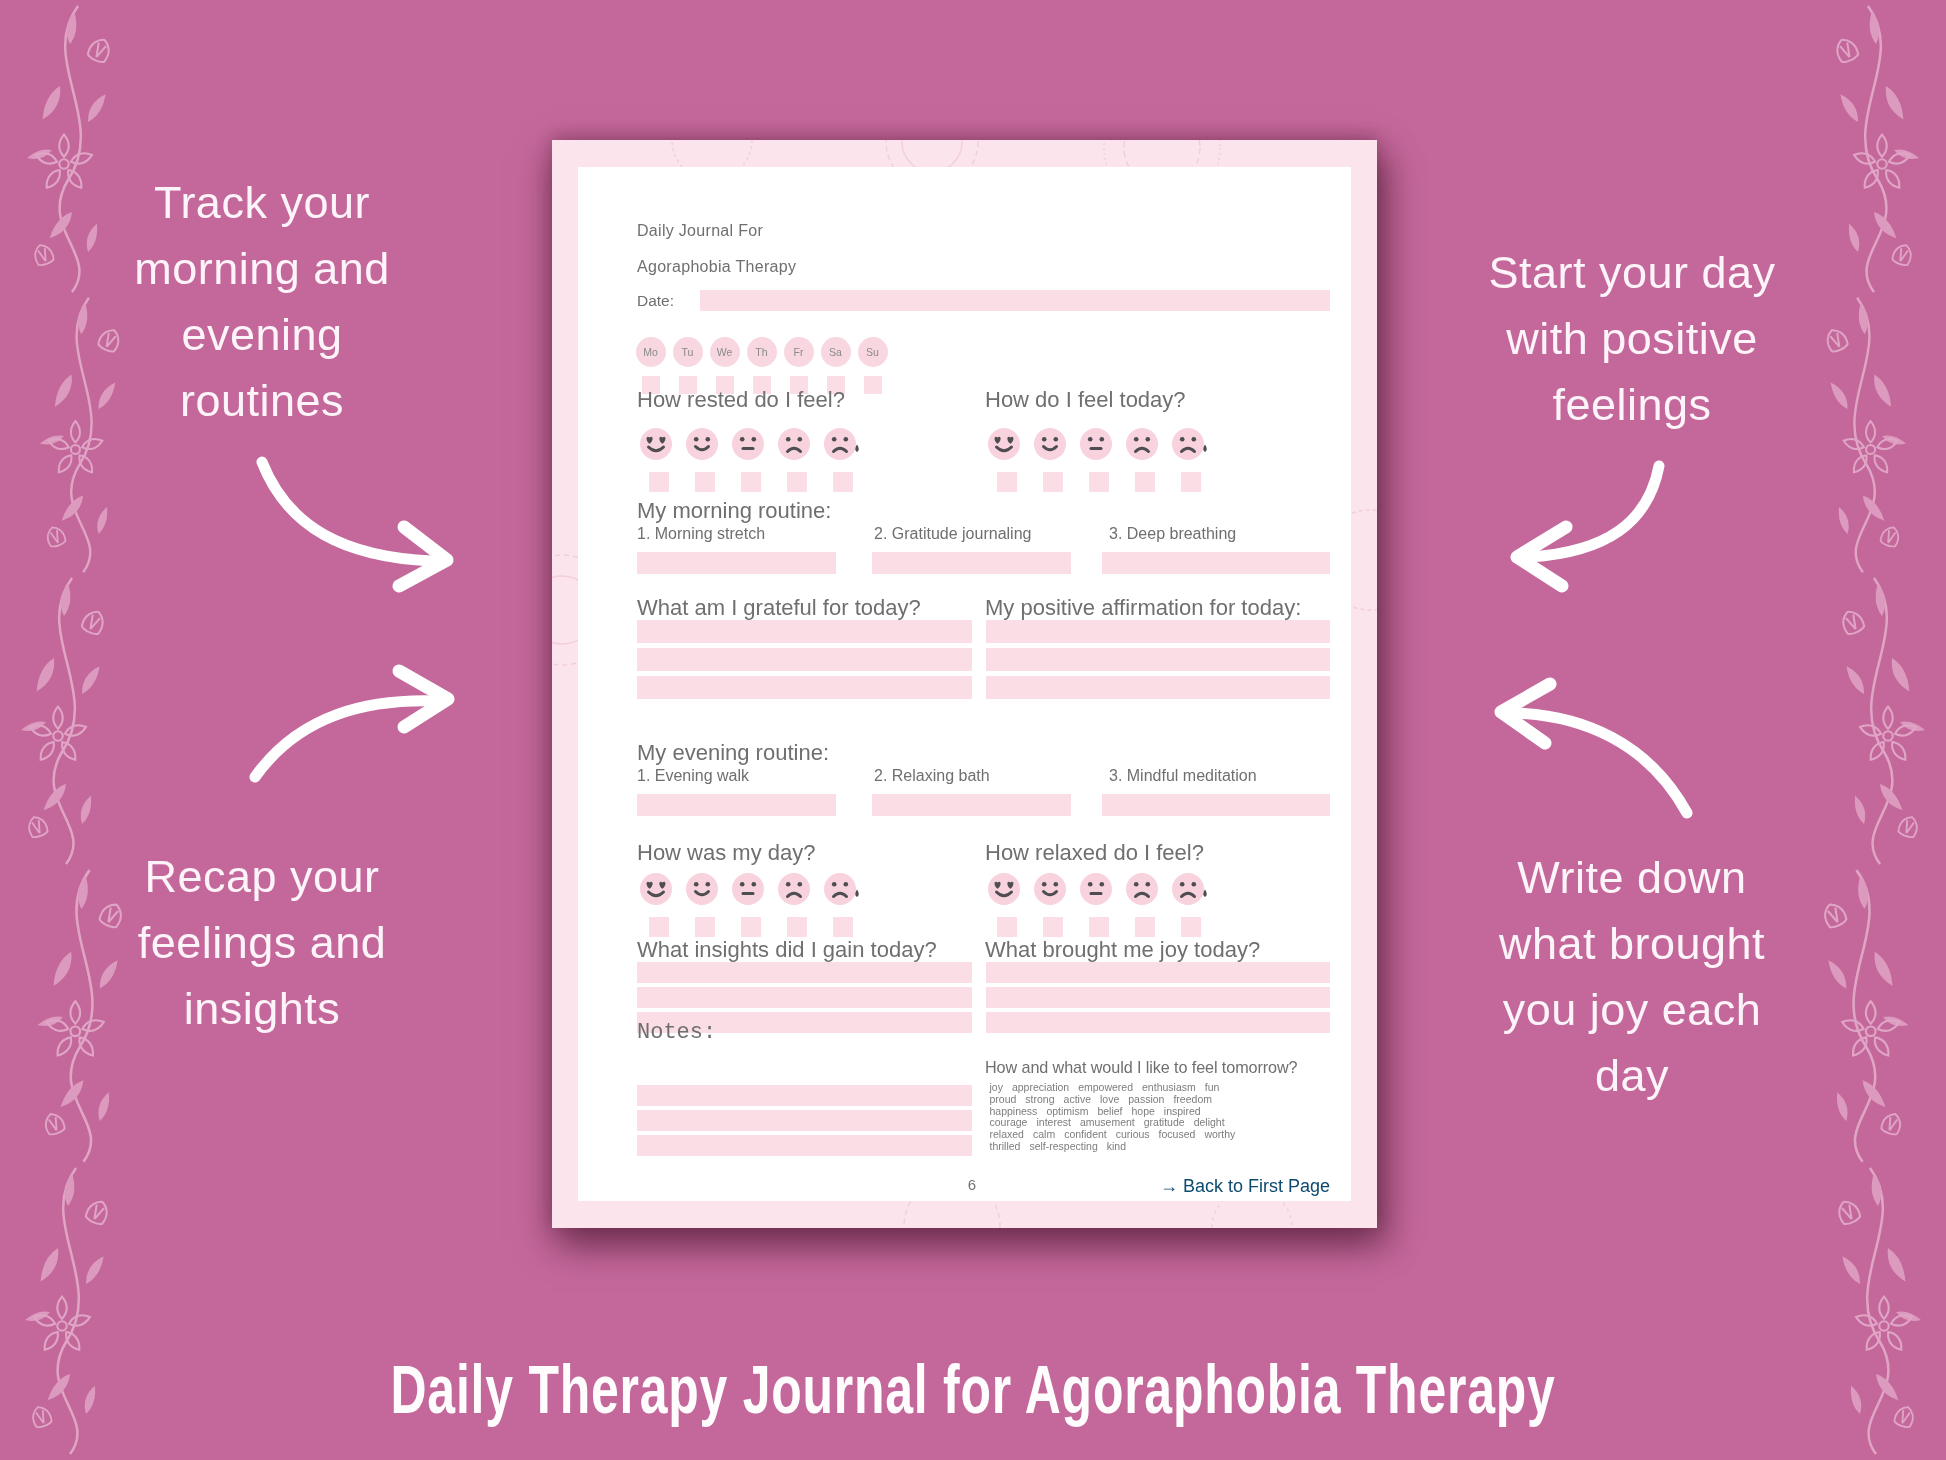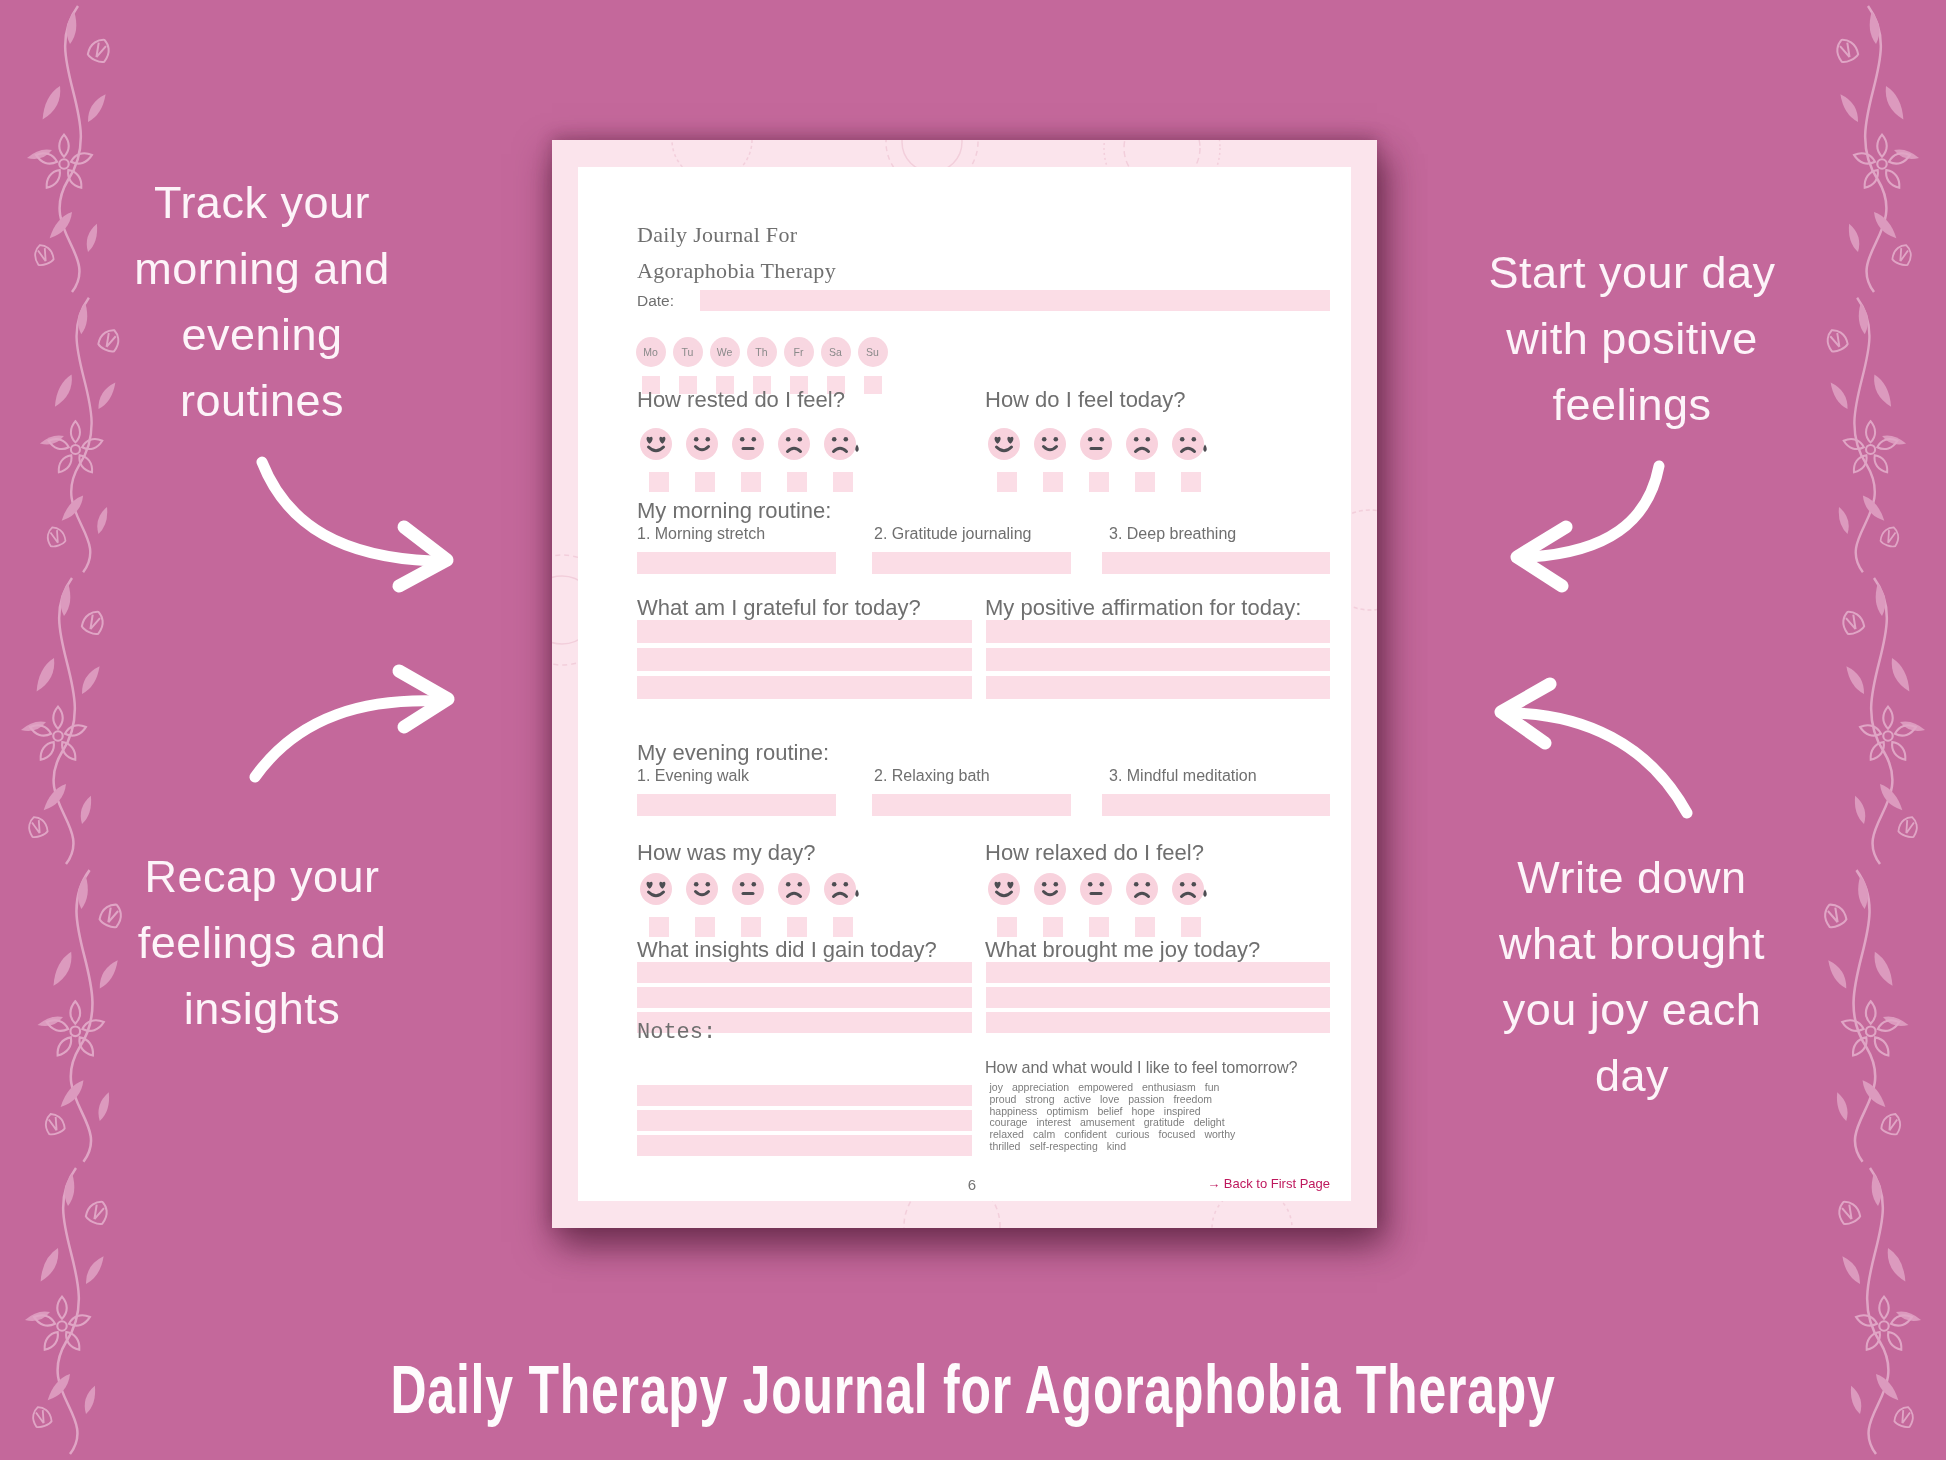--- a/index.html
+++ b/index.html
@@ -10,39 +10,39 @@
   .annot{position:absolute;width:440px;text-align:center;color:var(--annotation,#fdf4f9);
     font-size:45px;line-height:66px;font-weight:400;letter-spacing:.5px;}
   .arrows{position:absolute;left:0;top:0;pointer-events:none;}
   
   .journal{position:absolute;left:552px;top:140px;width:825px;height:1088px;
     background:var(--page_frame,#fbe4ec);overflow:hidden;
     box-shadow:0 14px 34px rgba(72,22,48,.55),14px 18px 30px rgba(72,22,48,.35),0 -4px 14px rgba(72,22,48,.25);}
   .j-deco{position:absolute;left:0;top:0;z-index:0;}
   .j-white{position:absolute;left:26px;top:27px;width:773px;height:1034px;background:var(--page,#ffffff);z-index:1;}
   .j{position:absolute;z-index:2;color:var(--ink,#6f6f6f);}
-  .t21{font-size:22px;letter-spacing:.3px;font-family:Liberation Serif, serif;}
+  .t21{font-size:16px;letter-spacing:.3px;}
   .t17{font-size:22px;}
   .t16{font-size:16px;text-align:center;}
   .t15{font-size:15.5px;}
   .bar{position:absolute;z-index:2;background:var(--field,#fbdde6);}
   .day-row{position:absolute;z-index:2;display:flex;}
   .day-col{display:flex;flex-direction:column;align-items:center;width:37px;}
   .day-circle{width:30px;height:30px;border-radius:50%;background:#f8d7e1;
     display:flex;align-items:center;justify-content:center;font-size:10.5px;color:#8a8a8a;}
   .day-sq{width:18px;height:18px;background:var(--field,#fbdde6);margin-top:9px;}
   .mood-scale{position:absolute;z-index:2;display:flex;}
   .mood-col{display:flex;flex-direction:column;align-items:center;width:46px;}
   .mood-sq{width:20px;height:20px;background:var(--field,#fbdde6);margin-top:7px;}
   .cloud{position:absolute;z-index:2;width:352px;text-align:left;
     font-size:10.5px;line-height:11.8px;color:#7d7d7d;}
   .cloud span{display:inline-block;margin:0 4.5px;}
   .j-footer-num{position:absolute;z-index:2;left:380px;top:1036px;width:80px;text-align:center;
     font-size:15px;color:#747474;}
-  .j-back{position:absolute;z-index:2;right:47px;top:1036px;font-size:13px;color:#be185d;}
+  .j-back{position:absolute;z-index:2;right:47px;top:1036px;font-size:18px;color:#0c4a6e;}
   .footer-title{position:absolute;left:0;top:1352px;width:1946px;text-align:center;
     color:#fefcfd;font-weight:bold;font-size:64px;transform:scale(.78,1.08);letter-spacing:1px;}
 </style>
 </head>
 <body>
 
 <div class="canvas">
 
   <svg class="side-floral" width="150" height="1460" viewBox="0 0 150 1460">
     <defs>

